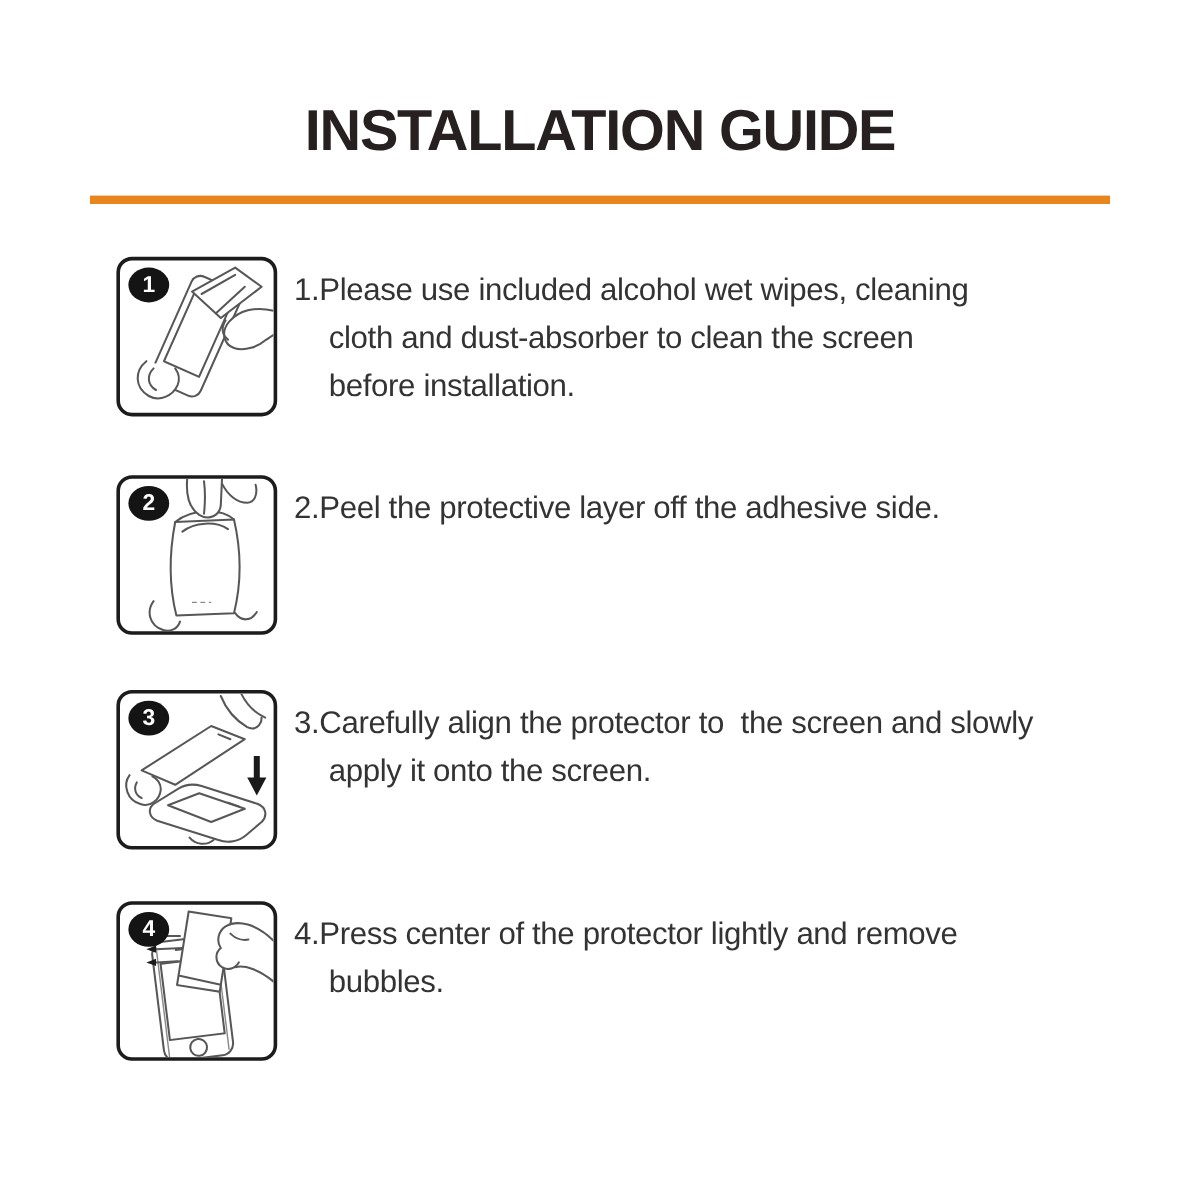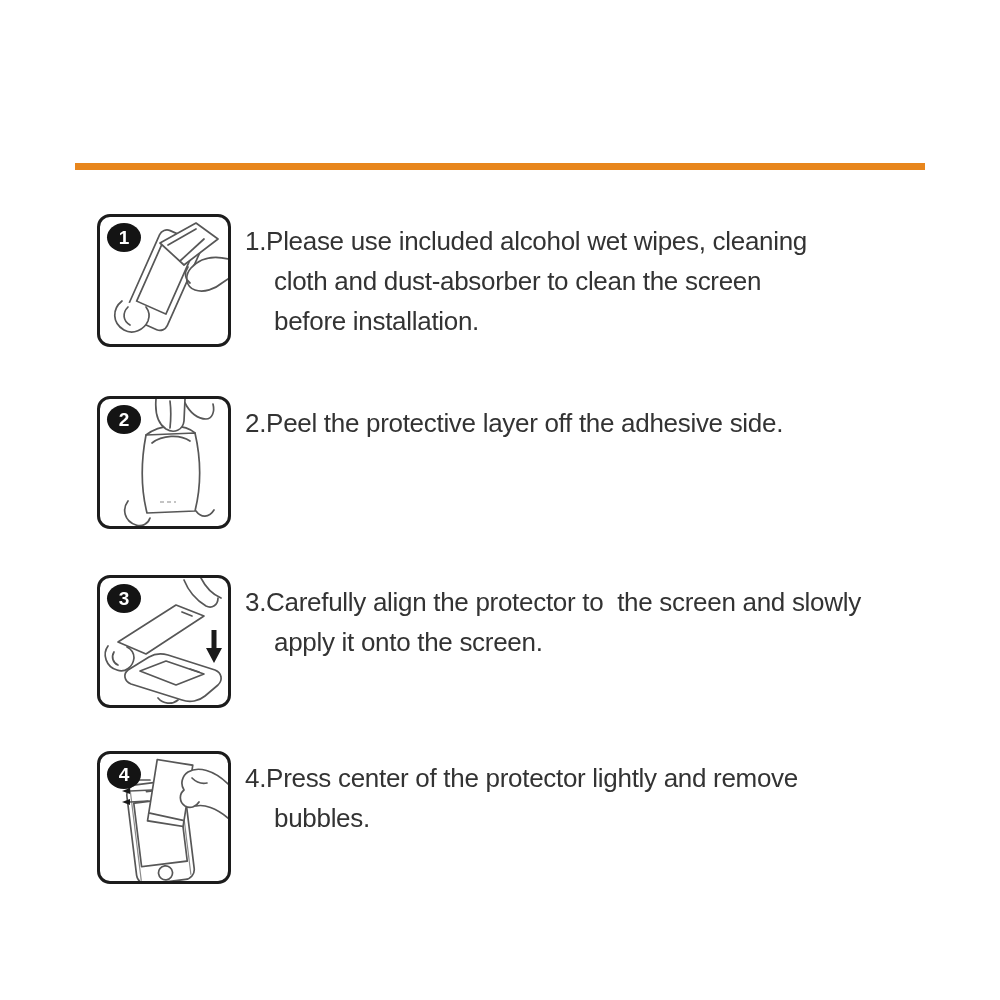--- a/index.html
+++ b/index.html
@@ -38,20 +38,21 @@
   .ln{stroke:#575757;fill:none;stroke-width:1.7;stroke-linecap:round;stroke-linejoin:round;}
   .wh{stroke:#575757;fill:#ffffff;stroke-width:1.7;stroke-linecap:round;stroke-linejoin:round;}
   .blk{fill:#1a1a1a;stroke:none;}
   .thin{stroke:#8a8a8a;stroke-width:1.2;fill:none;}
 </style>
 </head>
 <body>
 
 <div id="page">
 
+  <div class="title">INSTALLATION GUIDE</div>
   <div class="divider" style="background: rgb(232, 134, 29);"></div>
 
   <div class="step-row s1">
     <div class="illu-box">
       <div class="badge">
         <span>1</span>
       </div>
       <svg viewBox="0 0 128 127">
         <g transform="rotate(24 60 66)">
           <rect class="ln" x="40" y="14" width="44" height="96" rx="8"></rect>

